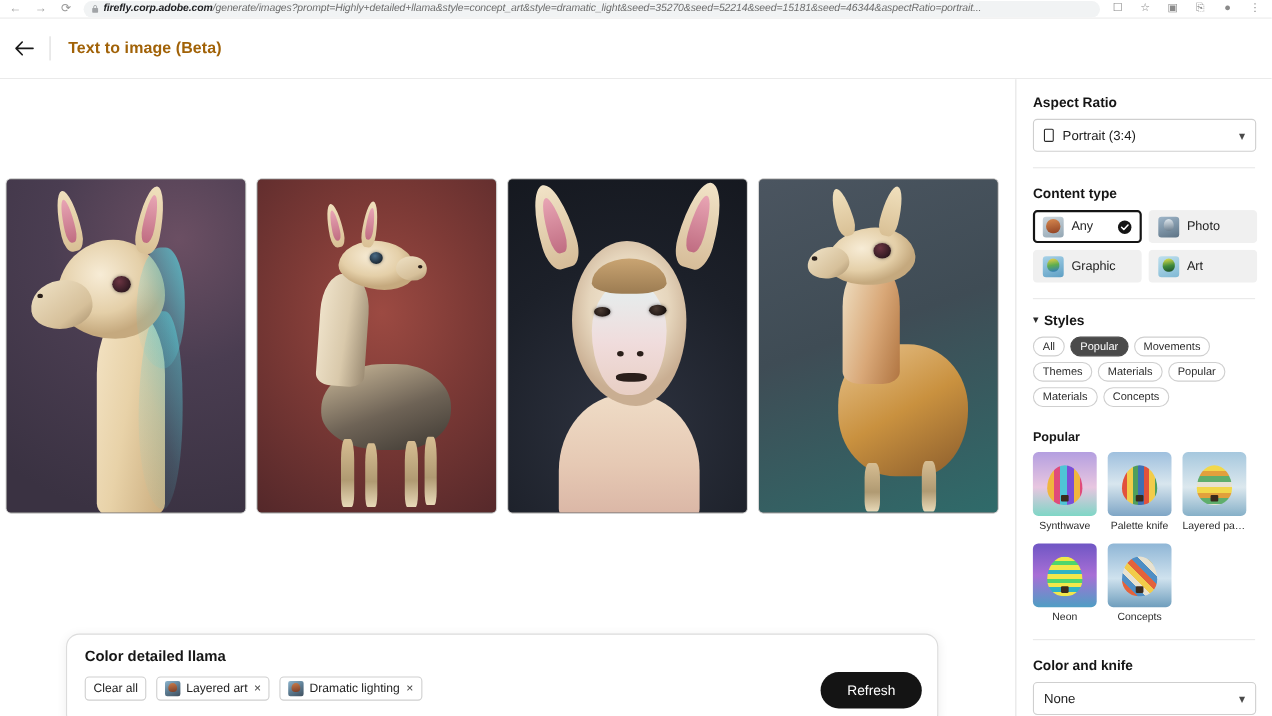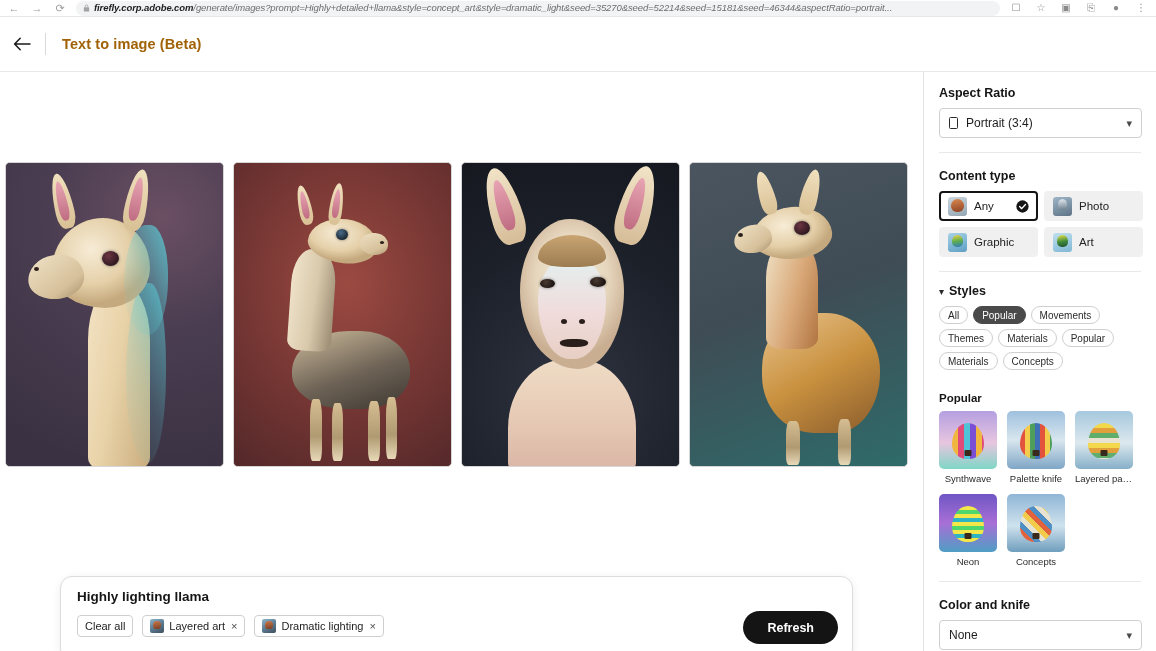--- a/index.html
+++ b/index.html
@@ -160,21 +160,21 @@
     content: ""; position: absolute; left: 3px; top: 1.5px;
     width: 8px; height: 8px; border-radius: 50% 50% 45% 45%;
     background: linear-gradient(170deg, #c97b4a, #7a3d27);
   }
   .chip-x { font-size: 11px; color: #4a4a4a; margin-left: 1px; }
   .refresh-btn {
     position: absolute; right: 14px; bottom: 16px;
     height: 33px; padding: 0 24px;
     background: #141414; color: #fff;
     border: none; border-radius: 17px;
-    font-size: 12.5px; font-weight: bold;
+    font-size: 12.5px; font-weight: normal;
     font-family: "Liberation Sans", sans-serif;
     cursor: pointer;
   }
 
   
   .sidebar {
     position: absolute; top: 72px; right: 0;
     width: 233px; height: 579px;
     background: #ffffff;
     border-left: 1px solid #e3e3e3;
@@ -414,21 +414,21 @@
         <div class="llama muzzle" style="left:44px;top:62px;width:38px;height:28px;transform:rotate(-10deg);"></div>
         <div class="llama nostril" style="left:48px;top:70px;width:5px;height:4px;"></div>
 
         <div class="llama eye" style="left:104px;top:58px;width:16px;height:14px;"></div>
       </div>
     </div>
 
   </div>
 
   <div class="prompt-bar">
-    <div class="prompt-text">Highly lighting llama</div>
+    <div class="prompt-text">Color detailed llama</div>
     <div class="chip-row">
       <div class="chip">
         <span>Clear all</span>
       </div>
       <div class="chip">
         <span class="chip-thumb"></span>
         <span>Layered art</span>
         <span class="chip-x">×</span>
       </div>
       <div class="chip">

